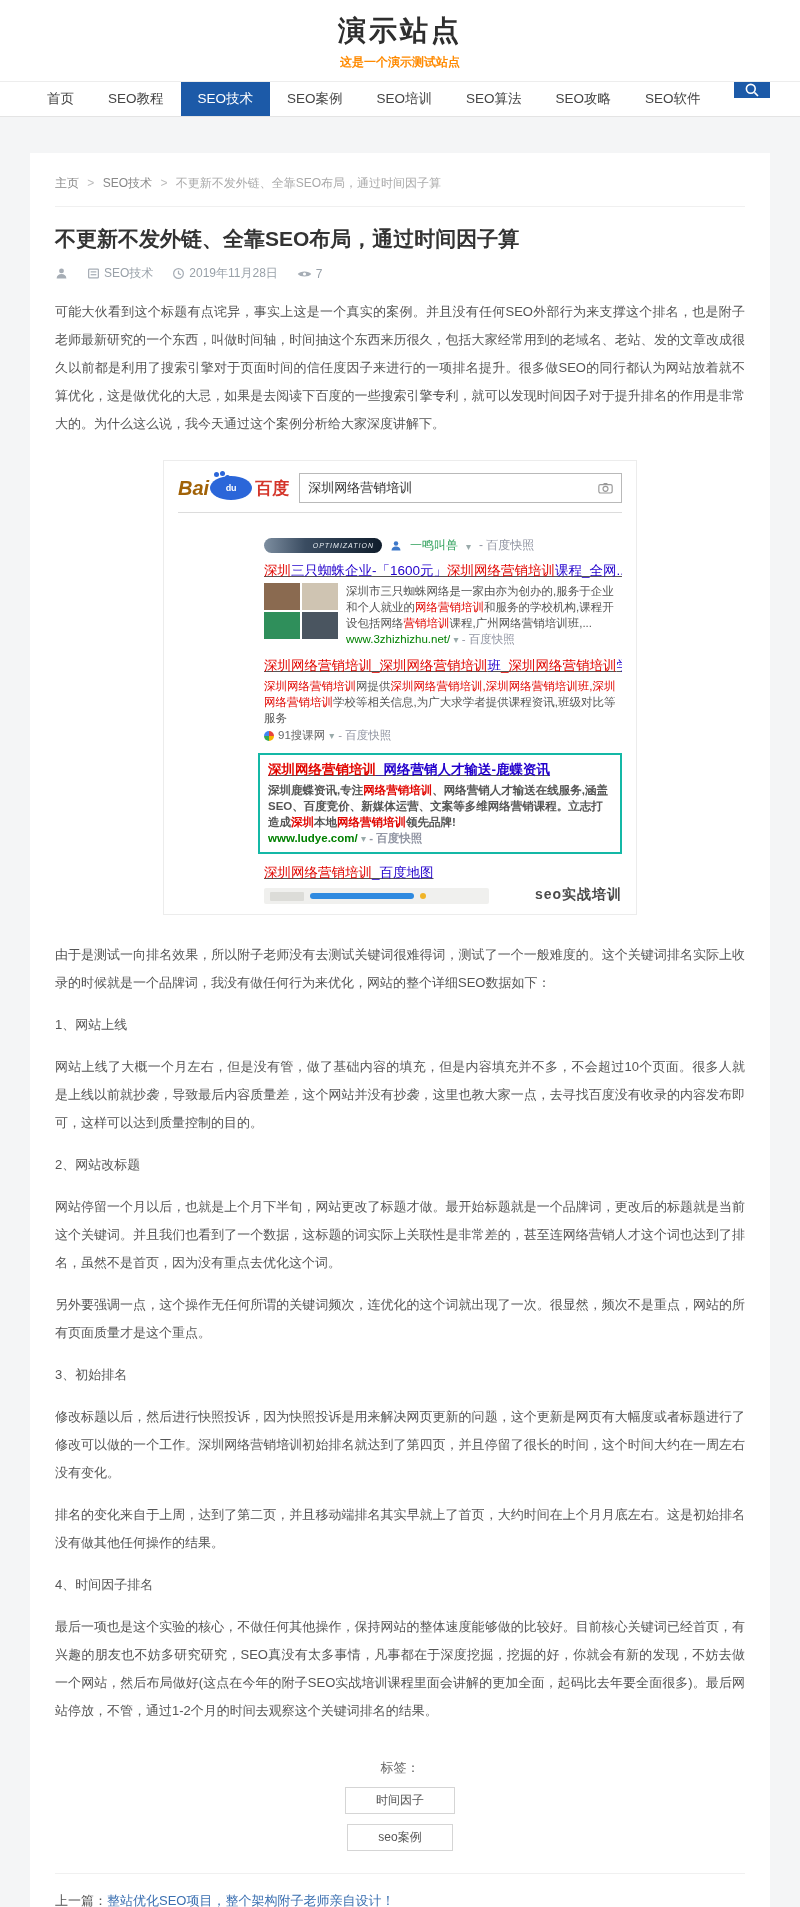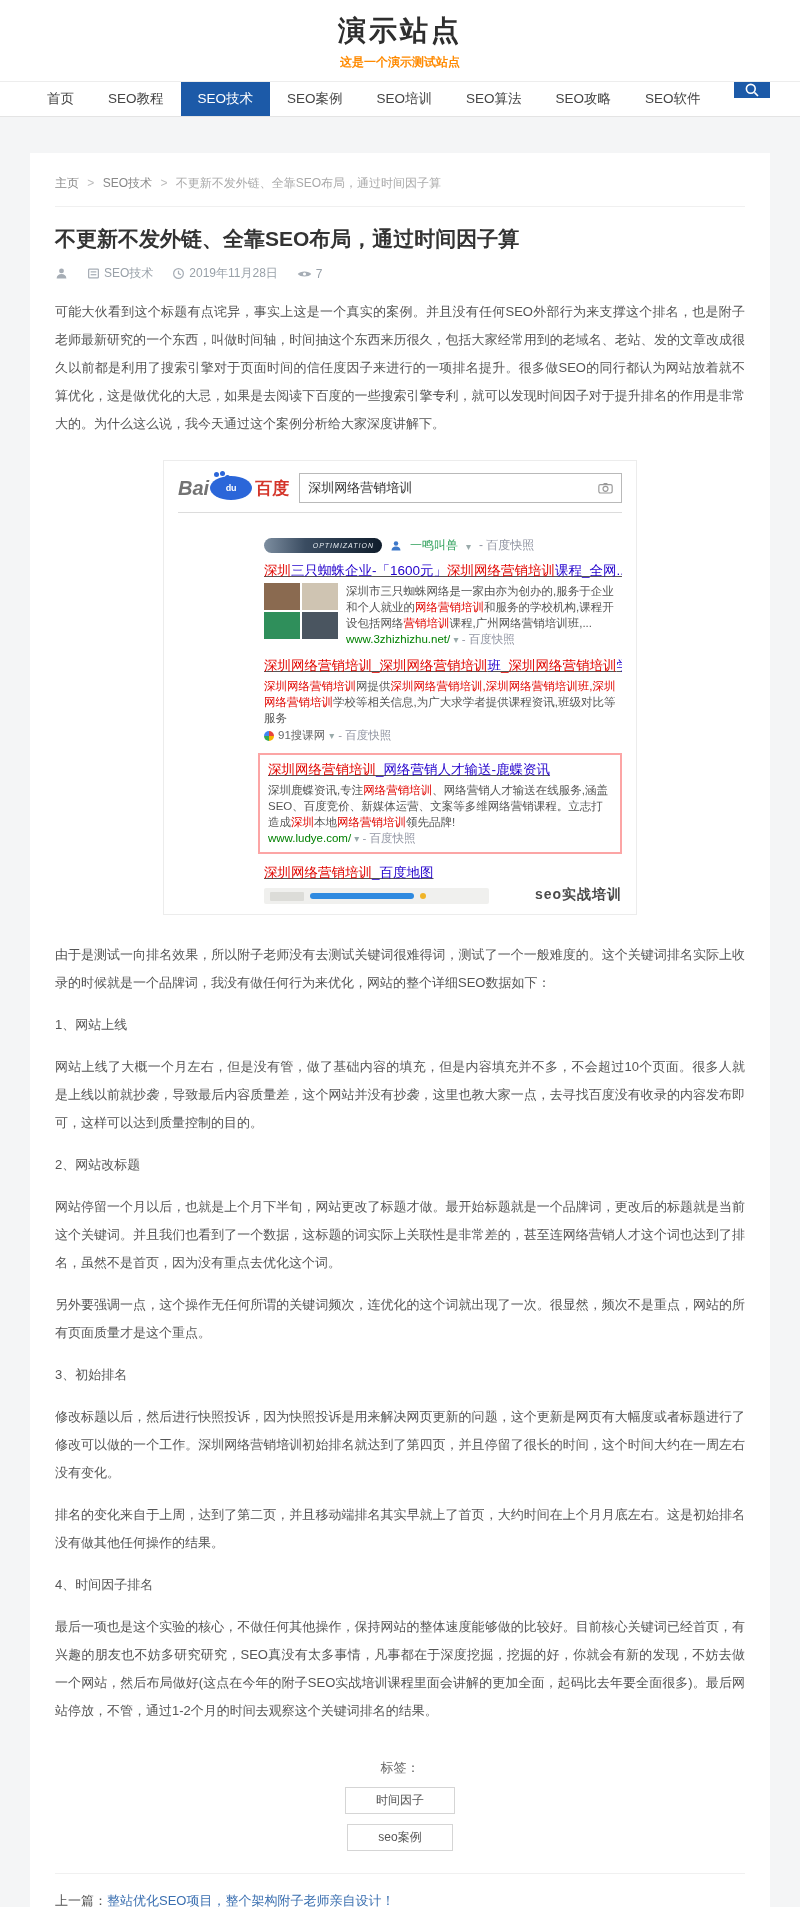--- a/index.html
+++ b/index.html
@@ -26,21 +26,21 @@
   .breadcrumb .sep { margin:0 5px; color:#bbb; }
   .post-title { font-size:21px; font-weight:bold; color:#333; margin:18px 0 12px; }
   .meta { display:flex; align-items:center; gap:7px; font-size:12px; color:#98a0a8; margin-bottom:16px; }
   .meta .grp { display:flex; align-items:center; gap:4px; margin-right:12px; }
   .meta a { color:#98a0a8; text-decoration:none; }
   .body-text p, .body-text h3 { font-size:13px; line-height:28px; color:#555; margin:14px 0; font-weight:normal; text-align:justify; }
   
   .serp-img { width:474px; margin:22px auto 26px; border:1px solid #ececec; background:#fff; padding:12px 14px 10px; position:relative; font-family:"Liberation Sans","DejaVu Sans",sans-serif; }
   .serp-head { display:flex; align-items:center; gap:10px; padding-bottom:9px; border-bottom:1px solid #dcdcdc; }
   .bd-logo { display:flex; align-items:center; font-weight:bold; }
-  .bd-logo .bai { color:#737373; font-size:20px; font-style:italic; }
+  .bd-logo .bai { color:#a16207; font-size:20px; font-style:italic; }
   .bd-logo .paw { width:42px; height:24px; background:#2b66d9; border-radius:50%; margin:0 1px; position:relative; display:flex; align-items:center; justify-content:center; color:#fff; font-size:9px; }
   .bd-logo .paw::before { content:""; position:absolute; top:-4px; left:4px; width:5px; height:5px; border-radius:50%; background:#2b66d9; box-shadow:6px -1px 0 #2b66d9, 11px 3px 0 #2b66d9; }
   .bd-logo .cn { color:#d4352a; font-size:17px; margin-left:2px; }
   .bd-input { flex:1; height:30px; border:1px solid #b9b9b9; display:flex; align-items:center; padding:0 8px; }
   .bd-input .q { font-size:13px; color:#333; flex:1; }
   .serp-body { padding-top:8px; }
   .promo-row { display:flex; align-items:center; gap:8px; margin:16px 0 8px 86px; }
   .promo-banner { width:118px; height:15px; border-radius:8px; background:linear-gradient(90deg,#7d8ea0 0%,#3a4c61 35%,#101d2c 100%); color:#e8edf2; font-size:7px; font-style:italic; display:flex; align-items:center; justify-content:flex-end; padding-right:8px; letter-spacing:1px; }
   .promo-user { color:#2ea05a; font-size:12px; }
   .promo-rest { color:#9195a3; font-size:12px; }
@@ -51,21 +51,21 @@
   .r-thumb { width:74px; height:56px; flex:none; display:grid; grid-template-columns:1fr 1fr; grid-template-rows:1fr 1fr; gap:2px; background:#fff; }
   .r-thumb i:nth-child(1){background:#8a6a50;} .r-thumb i:nth-child(2){background:#cfc4b2;}
   .r-thumb i:nth-child(3){background:#2f8f5b;} .r-thumb i:nth-child(4){background:#4a5560;}
   .r-desc { font-size:11.5px; line-height:16px; color:#555; }
   .d-red { color:#e10600; }
   .r-url { font-size:11.5px; color:#008000; margin-top:1px; }
   .r-url .caret, .r-src .caret { color:#9aa; font-size:10px; }
   .r-url .snap, .r-src .snap { color:#9195a3; }
   .r-src { font-size:11.5px; color:#666; display:flex; align-items:center; gap:4px; margin-top:2px; }
   .src-ico { width:10px; height:10px; border-radius:50%; background:conic-gradient(#e8443a 0 25%, #f5b400 25% 50%, #34a853 50% 75%, #4285f4 75% 100%); }
-  .red-frame { border:2px solid #fca5a5; padding:6px 8px; margin:10px 0 10px 80px; }
+  .red-frame { border:2px solid #14b8a6; padding:6px 8px; margin:10px 0 10px 80px;font-weight:bold; }
   .red-frame .serp-result { margin:0; }
   .map-row { display:flex; align-items:flex-end; justify-content:space-between; margin-left:86px; }
   .map-strip { width:225px; height:16px; background:#f0f0ee; border-radius:2px; display:flex; align-items:center; gap:6px; padding:0 6px; }
   .map-strip .blk { width:34px; height:9px; background:#dcdcd8; border-radius:1px; }
   .map-strip .bar { width:104px; height:6px; background:#2f8ae0; border-radius:3px; }
   .map-strip .dot { width:6px; height:6px; border-radius:50%; background:#f0b429; }
   .watermark { font-size:14px; font-weight:bold; color:#4a4a4a; letter-spacing:1px; }
   
   .tags-row { display:flex; align-items:center; gap:10px; margin:34px 0 22px; font-size:13px; color:#666;flex-direction:column; }
   .tag-chip { border:1px solid #d5d5d5; padding:4px 30px; font-size:12px; color:#555; cursor:pointer; background:#fff; }

